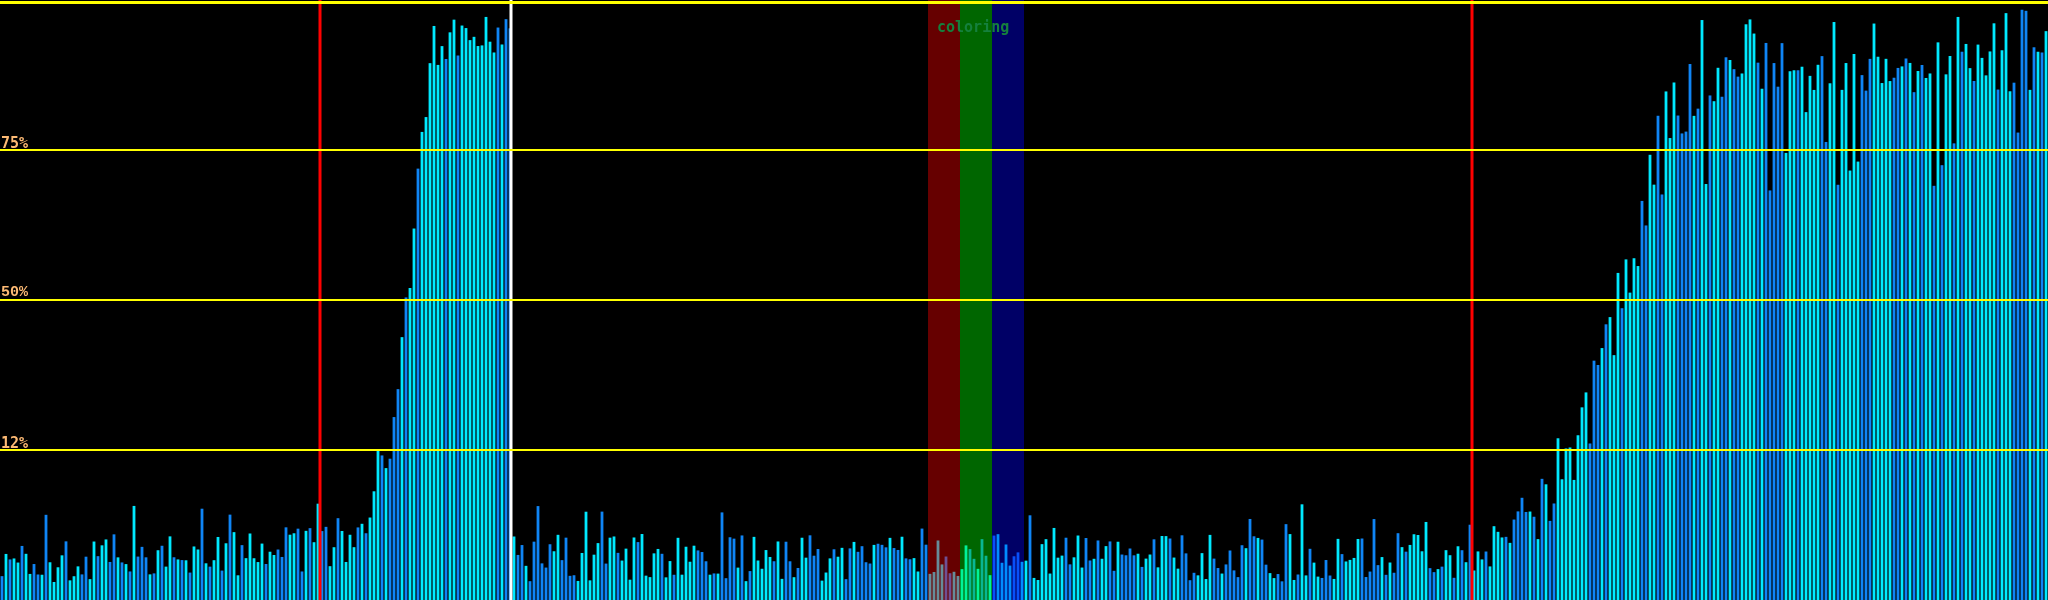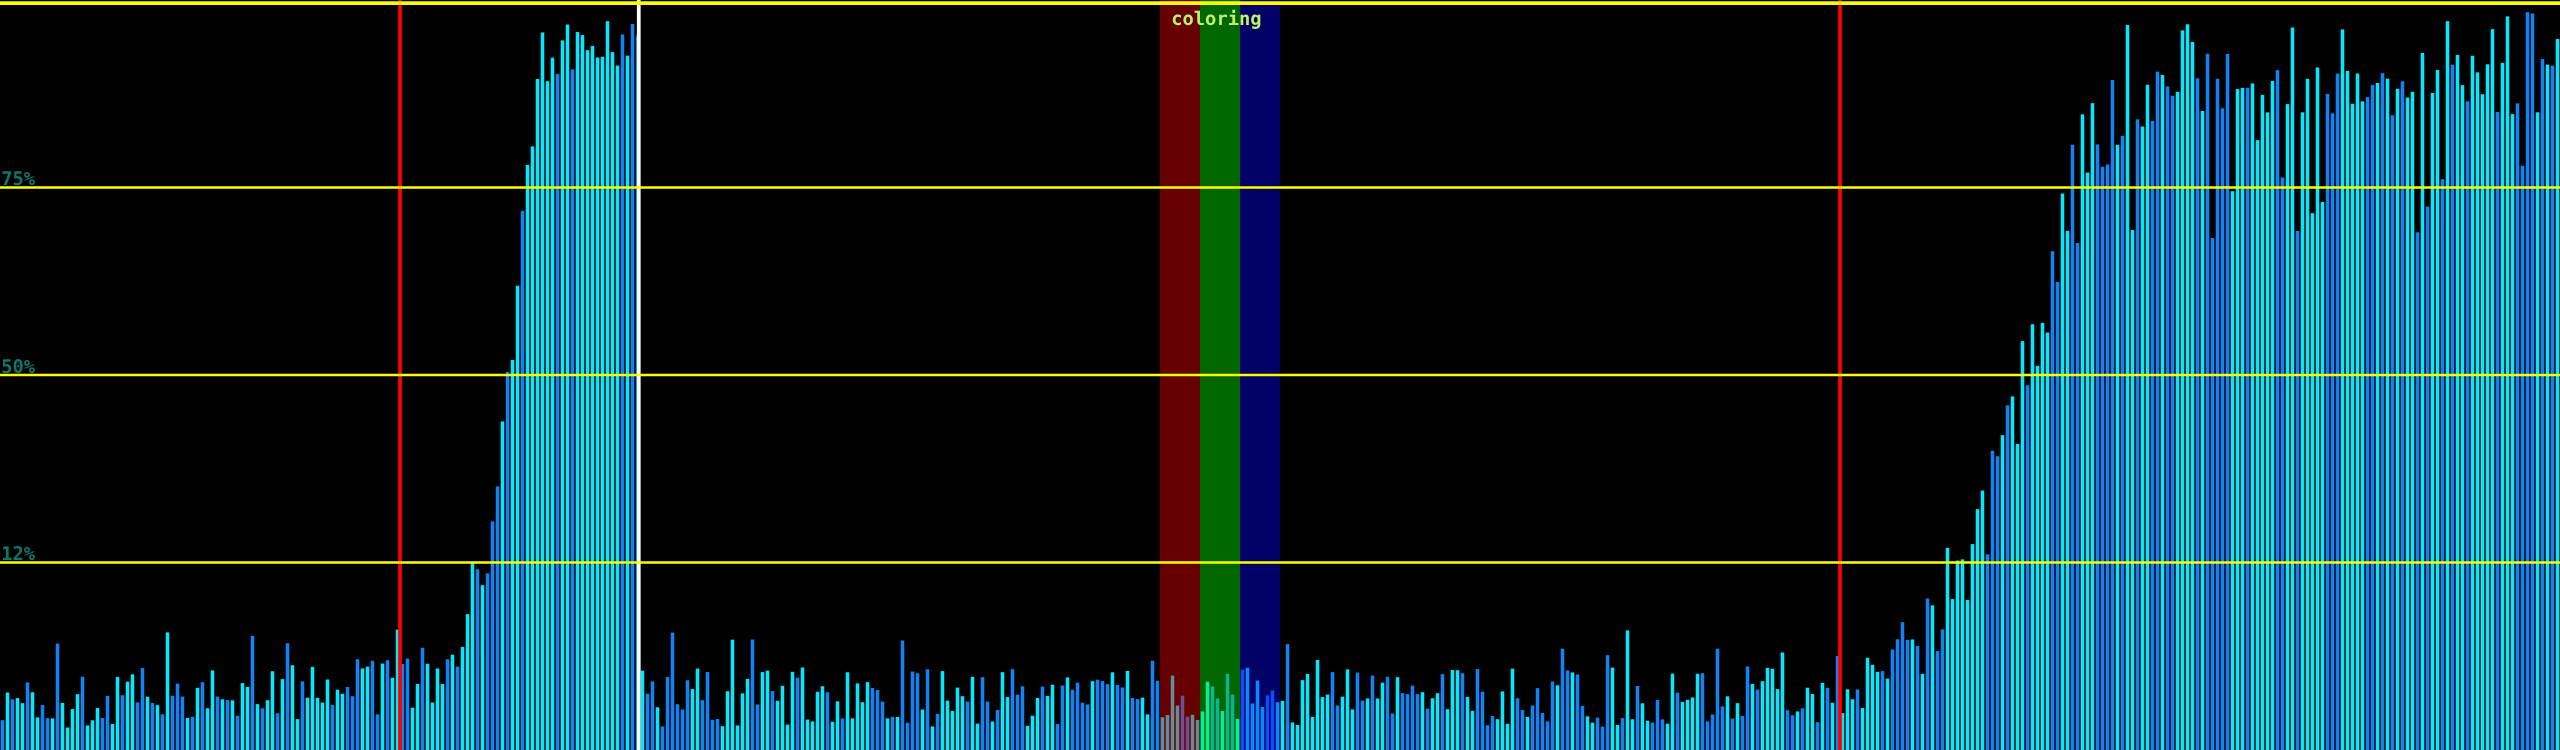--- a/index.html
+++ b/index.html
@@ -8,21 +8,21 @@
     width: 2048px;
     height: 600px;
     background: #000;
     overflow: hidden;
     font-family: "DejaVu Sans Mono", monospace;
   }
   .stage svg { position: absolute; left: 0; top: 0; display: block; }
   .axis-label {
     position: absolute;
     left: 1px;
-    color: #0f766e;
+    color: #fdba74;
     font: bold 15px/14px "DejaVu Sans Mono", monospace;
     white-space: pre;
   }
   .coloring-label {
     position: absolute;
     color: #ffffff;
     font: bold 15px/14px "DejaVu Sans Mono", monospace;
     white-space: pre;
   }
 </style>
@@ -556,16 +556,16 @@
         <rect x="992" y="0" width="32" height="600" fill="#0000ff" fill-opacity="0.4"></rect>
       </g>
       <g>
         <rect x="0" y="1" width="2048" height="3" fill="#ffff00"></rect>
         <rect x="0" y="149" width="2048" height="2" fill="#ffff00"></rect>
         <rect x="0" y="299" width="2048" height="2" fill="#ffff00"></rect>
         <rect x="0" y="449" width="2048" height="2" fill="#ffff00"></rect>
       </g>
     </svg>
   <div class="axis-label" id="axis-label-0" style="top: 136px;">75%</div>
-  <div class="axis-label" id="axis-label-1" style="top: 286px;">50%</div>
+  <div class="axis-label" id="axis-label-1" style="top: 286px; font-family: Liberation Mono, monospace;">50%</div>
   <div class="axis-label" id="axis-label-2" style="top: 436px;">12%</div>
-  <div class="coloring-label" id="coloring-label" style="left: 937px; top: 8px; color: #bef264;">coloring</div>
+  <div class="coloring-label" id="coloring-label" style="left: 937px; top: 20px; color: #15803d;">coloring</div>
 </div>
 
 </body></html>

